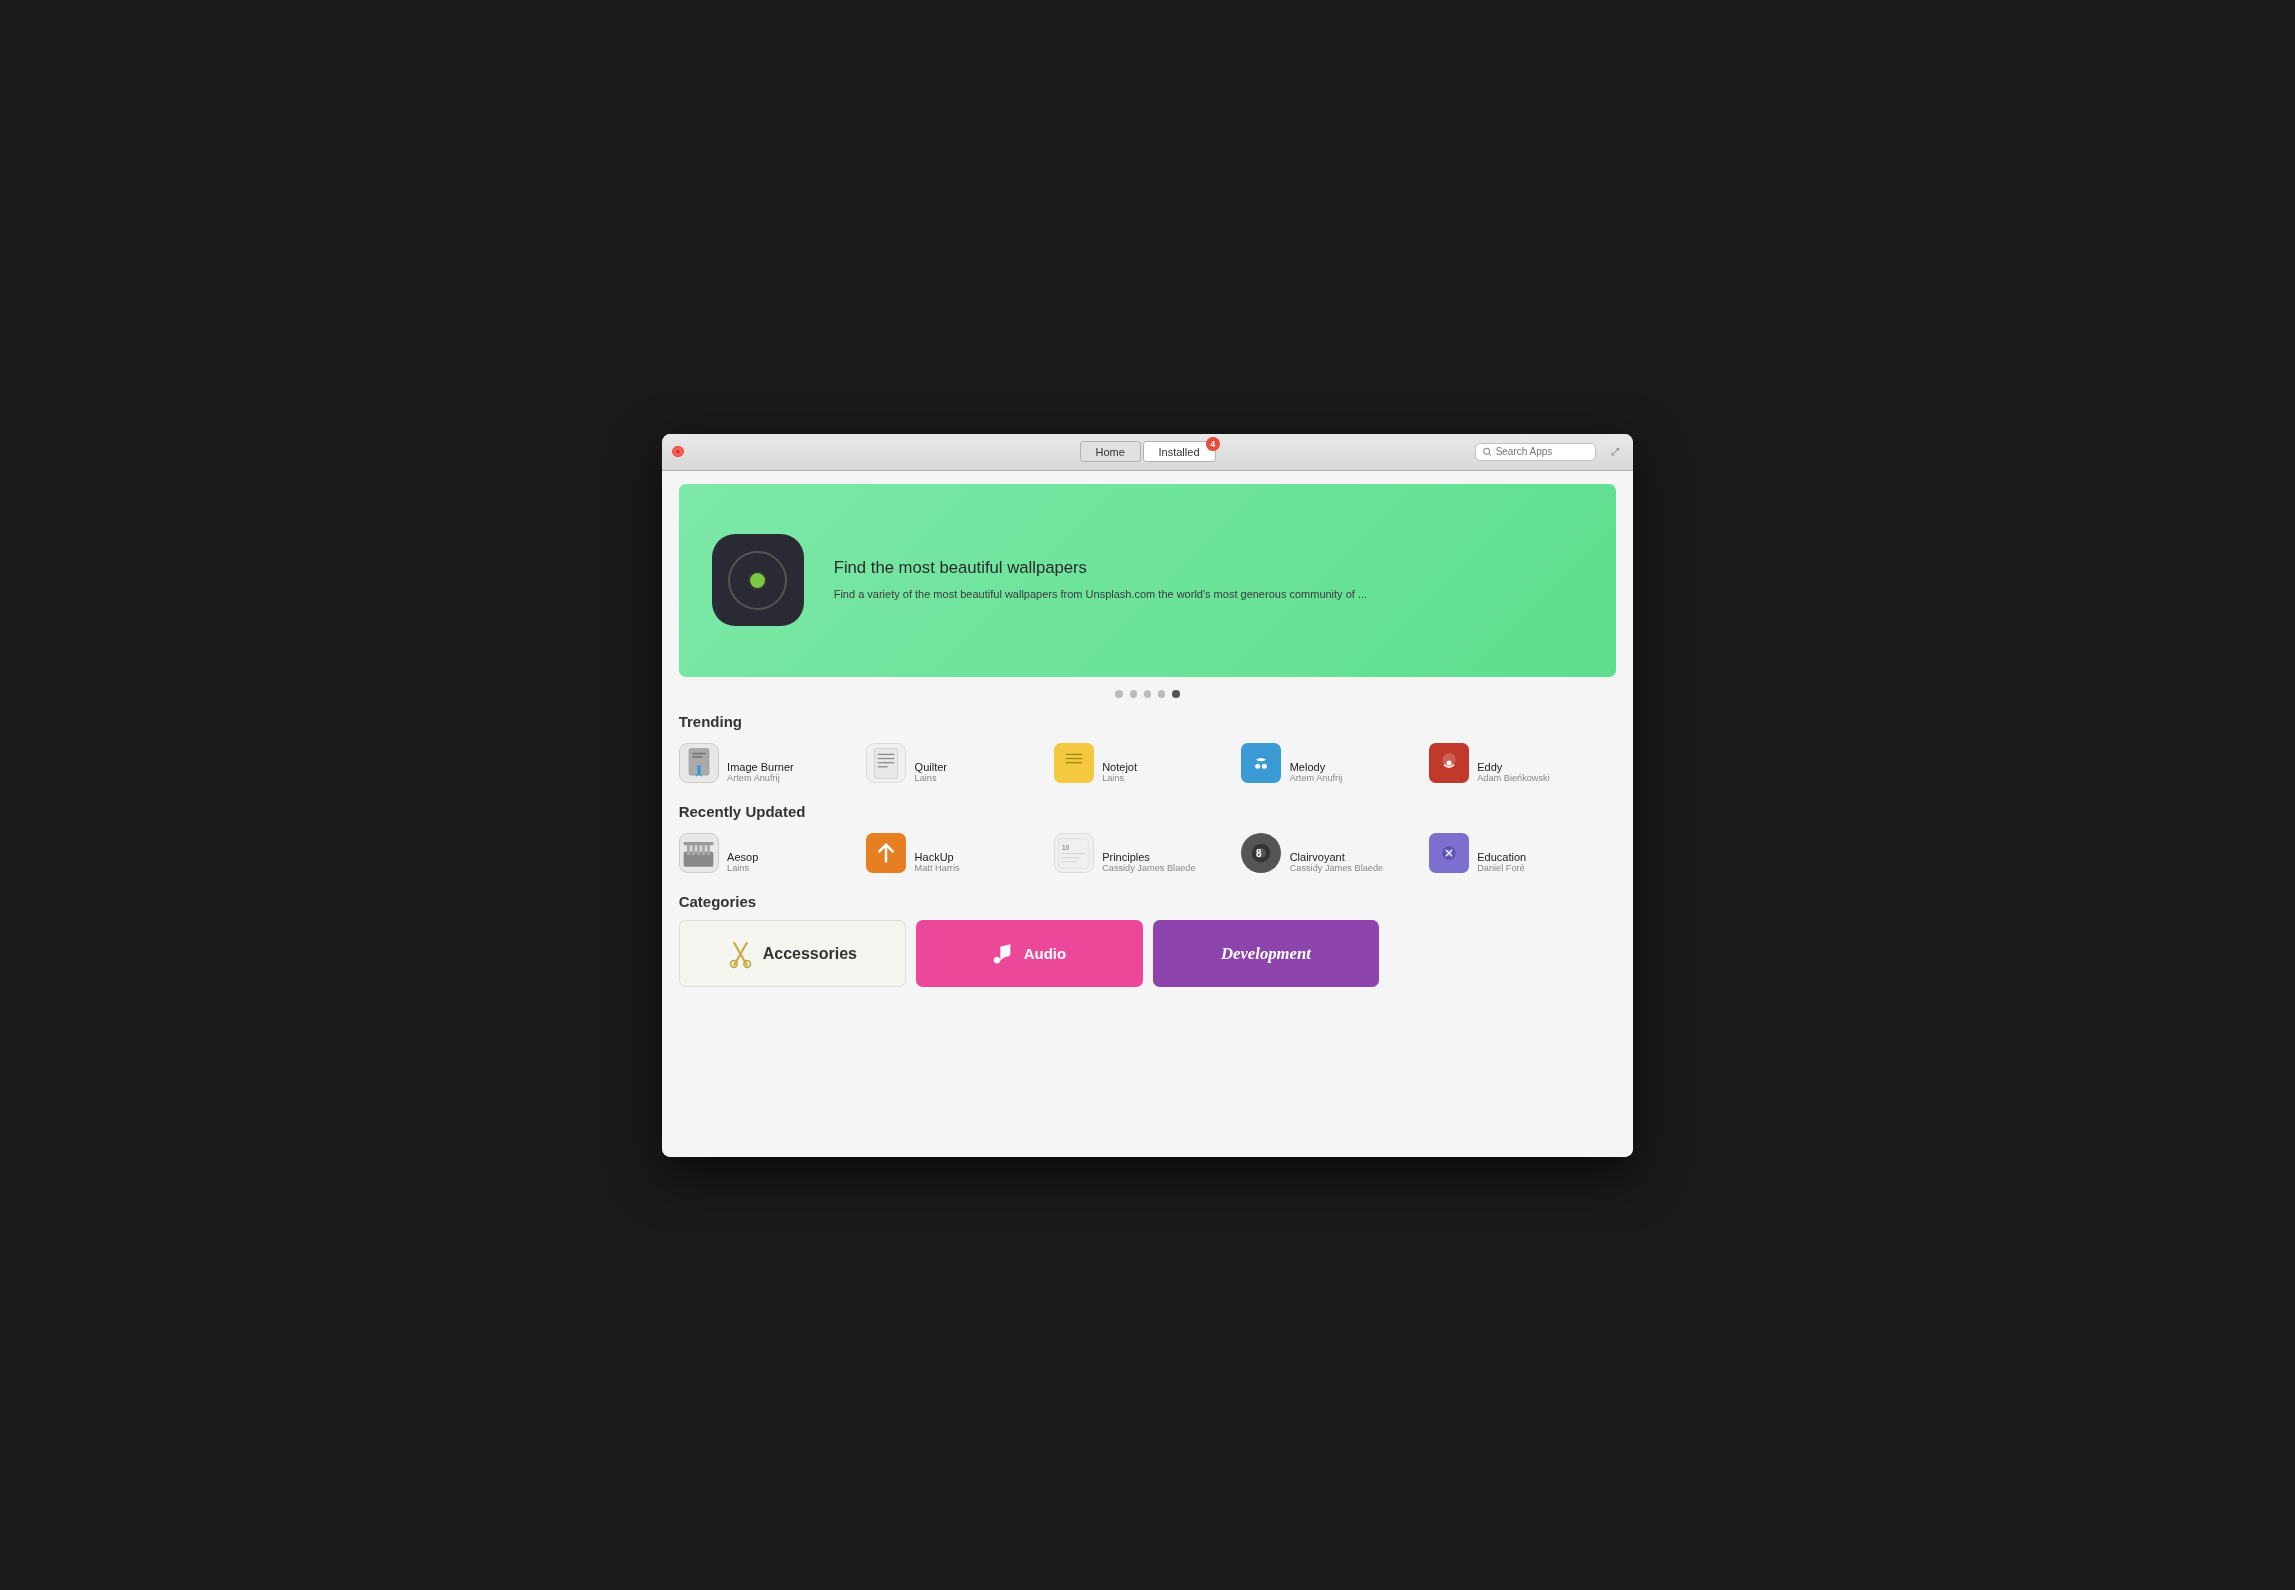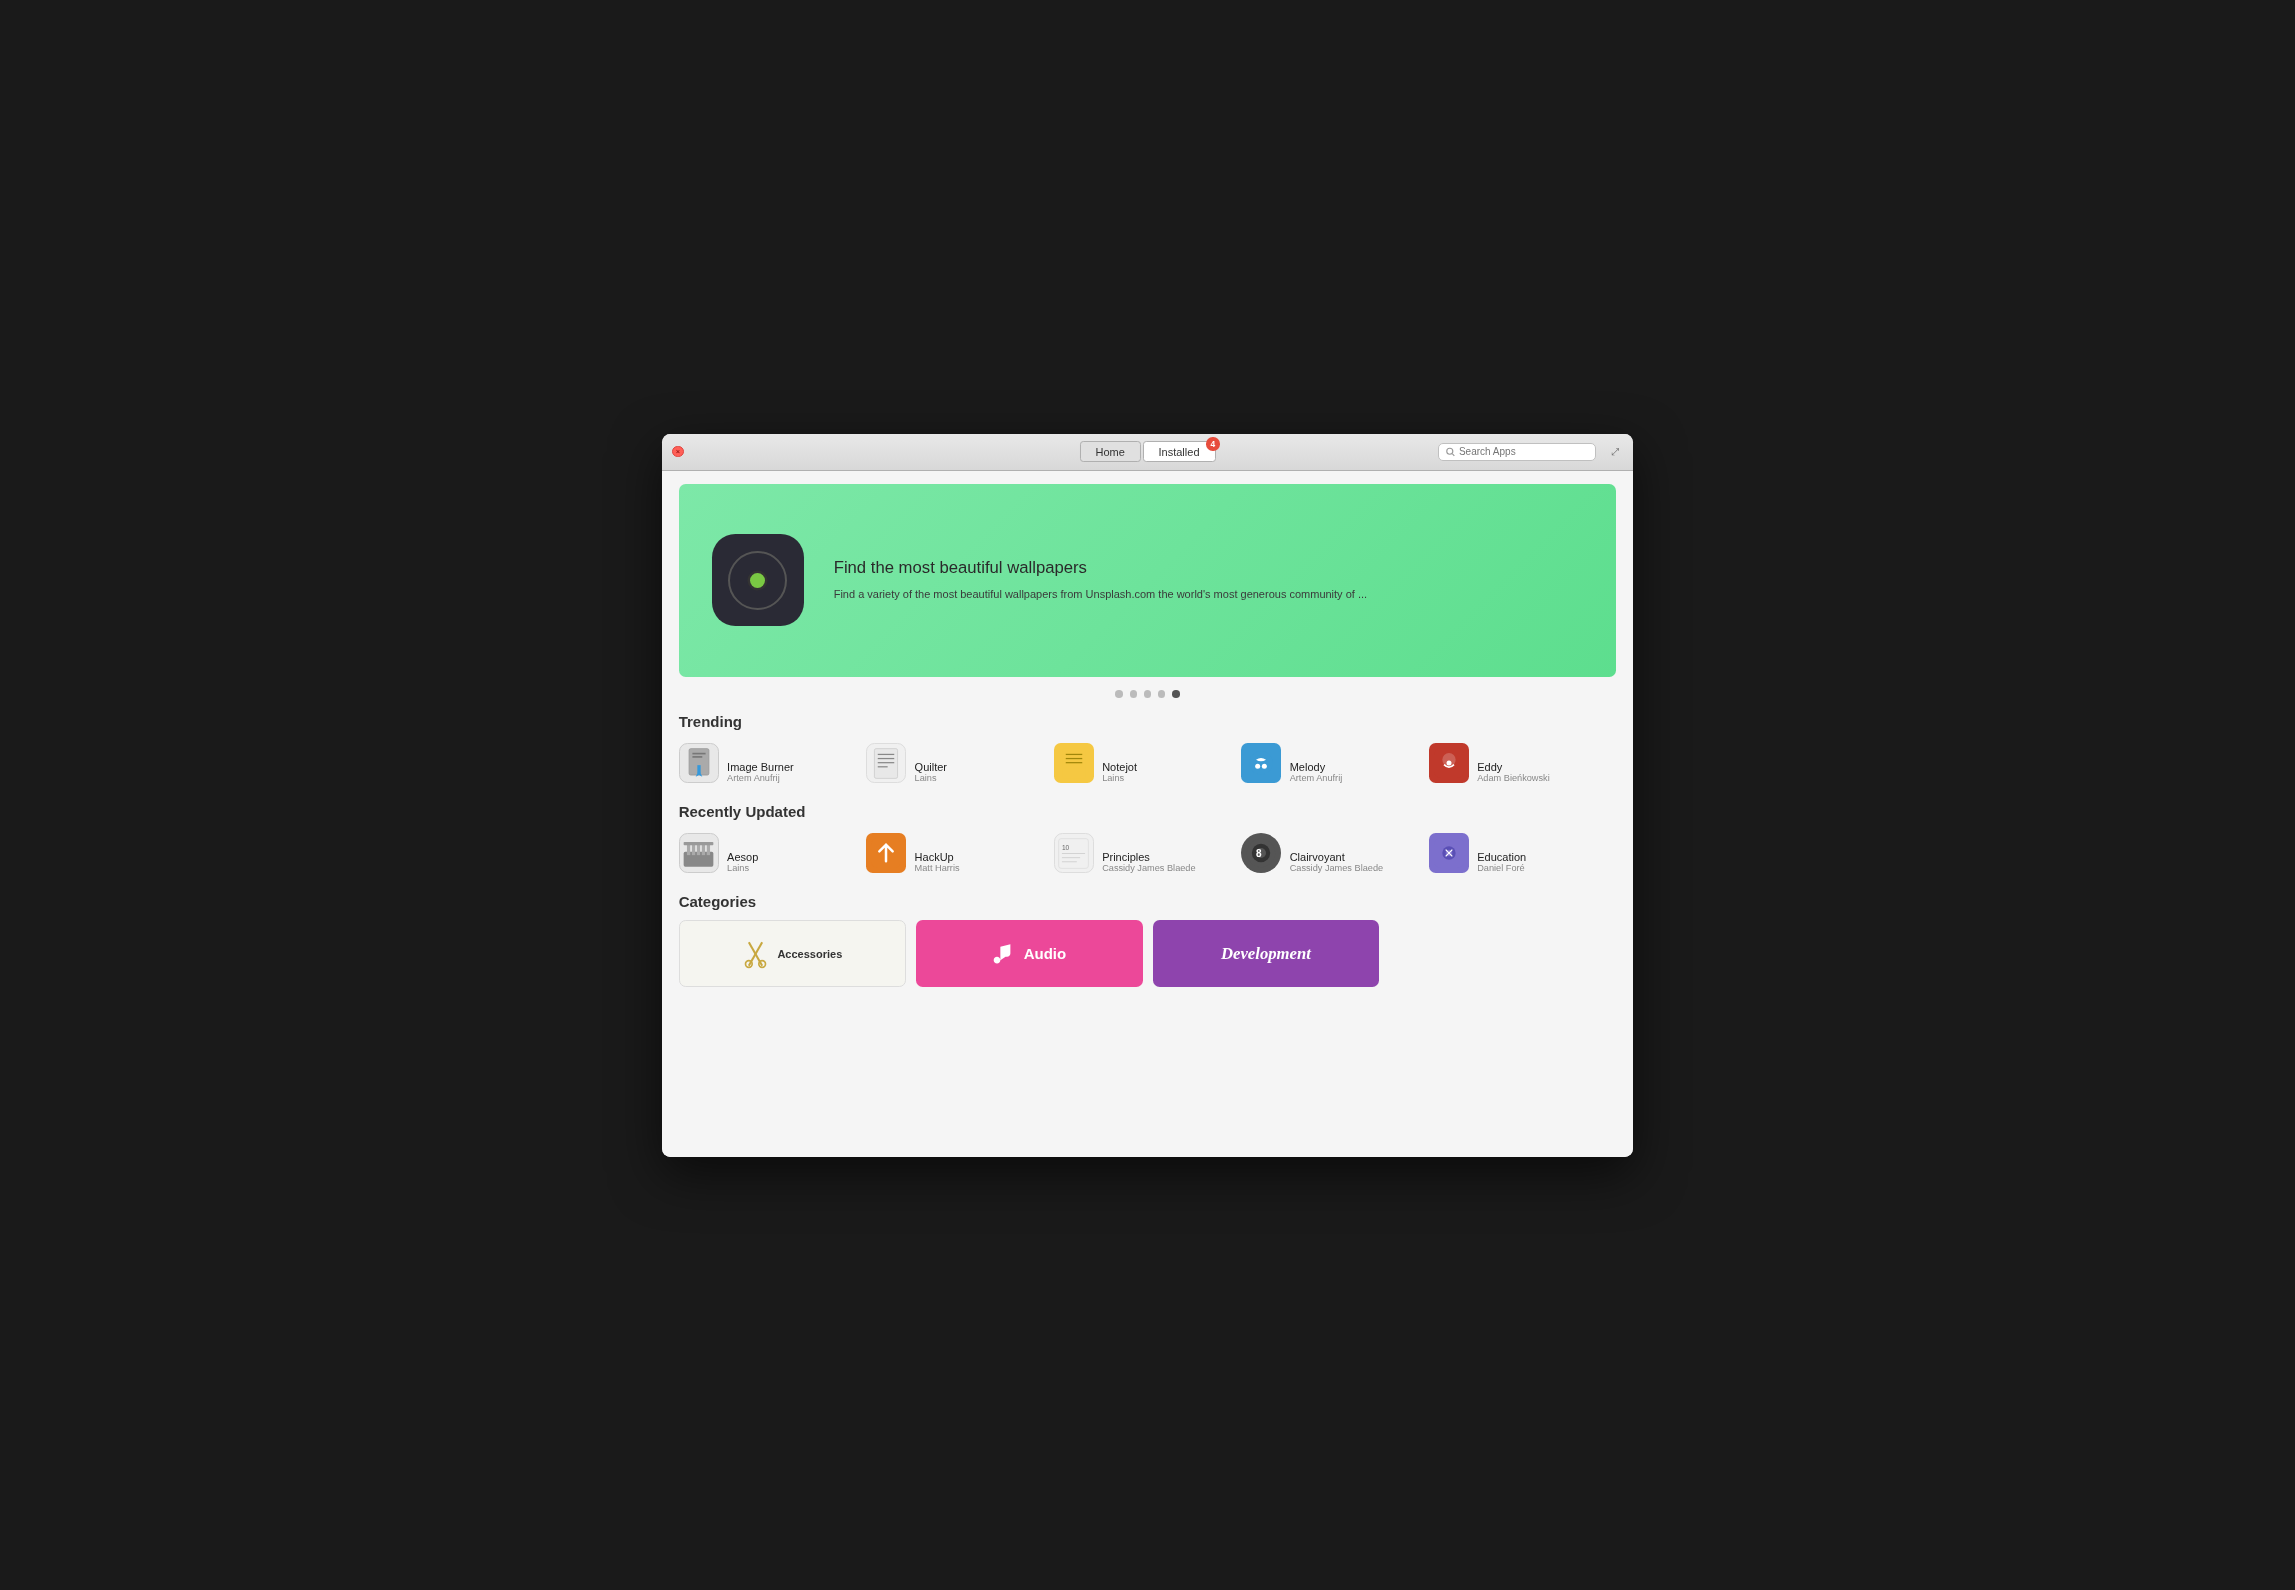--- a/index.html
+++ b/index.html
@@ -79,21 +79,21 @@
     .search-bar {
       position: absolute;
       right: 37px;
       display: flex;
       align-items: center;
       background: white;
       border: 0.8px solid #c0c0c0;
       border-radius: 5px;
       padding: 2.5px 6.7px;
       gap: 4.2px;
-      width: 158px;
+      width: 121px;
     }
     .search-bar input {
       border: none;
       outline: none;
       font-size: 10px;
       color: #999;
       width: 100%;
       background: transparent;
     }
     .fullscreen-btn {
@@ -514,21 +514,21 @@
     <div class="section-title">Categories</div>
     <div class="categories-grid">
 
       <div class="category-card accessories" style="background:#f5f5f0; border:0.8px solid #ddd; color:#333;">
         <svg width="27" height="30" viewBox="0 0 32 36">
           <line x1="8" y1="4" x2="24" y2="32" stroke="#c8a840" stroke-width="2.5"></line>
           <line x1="24" y1="4" x2="8" y2="32" stroke="#c8a840" stroke-width="2.5"></line>
           <circle cx="8" cy="30" r="4" fill="none" stroke="#c8a840" stroke-width="2"></circle>
           <circle cx="24" cy="30" r="4" fill="none" stroke="#c8a840" stroke-width="2"></circle>
         </svg>
-        <span style="font-size:11px; font-weight:600;">Accessories</span>
+        <span style="font-size:16px; font-weight:600;">Accessories</span>
       </div>
 
       <div class="category-card audio">
         <svg width="23.4" height="27" viewBox="0 0 28 32" fill="white">
           <path d="M10 24 L10 8 L22 5 L22 16 M10 24 C10 26.2 8.2 28 6 28 C3.8 28 2 26.2 2 24 C2 21.8 3.8 20 6 20 C8.2 20 10 21.8 10 24Z M22 16 C22 18.2 20.2 20 18 20 C15.8 20 14 18.2 14 16 C14 13.8 15.8 12 18 12 C20.2 12 22 13.8 22 16Z"></path>
         </svg>
         <span style="font-size:15px; font-weight:600;">Audio</span>
       </div>
 
       <div class="category-card development">

